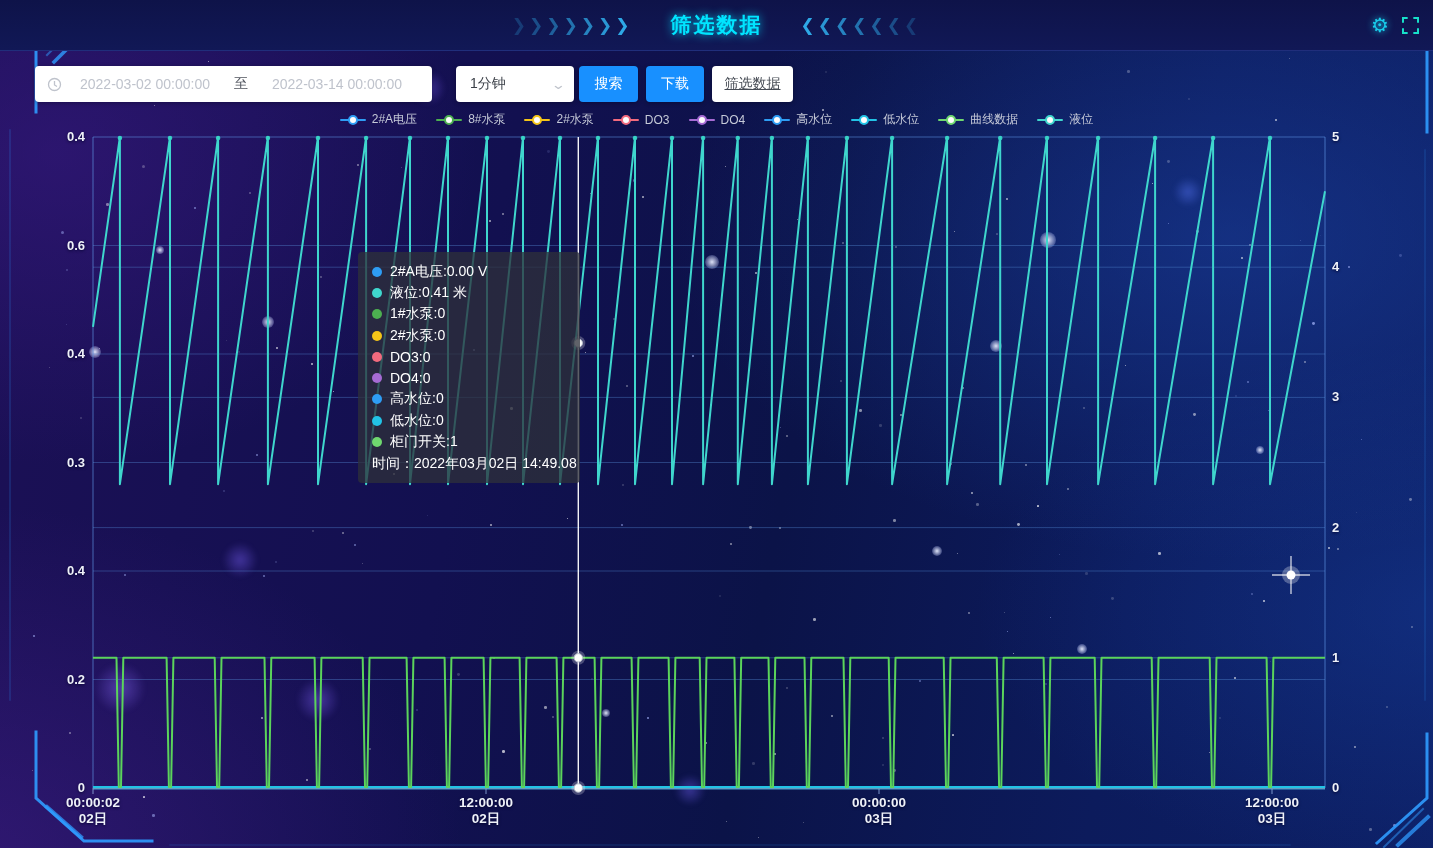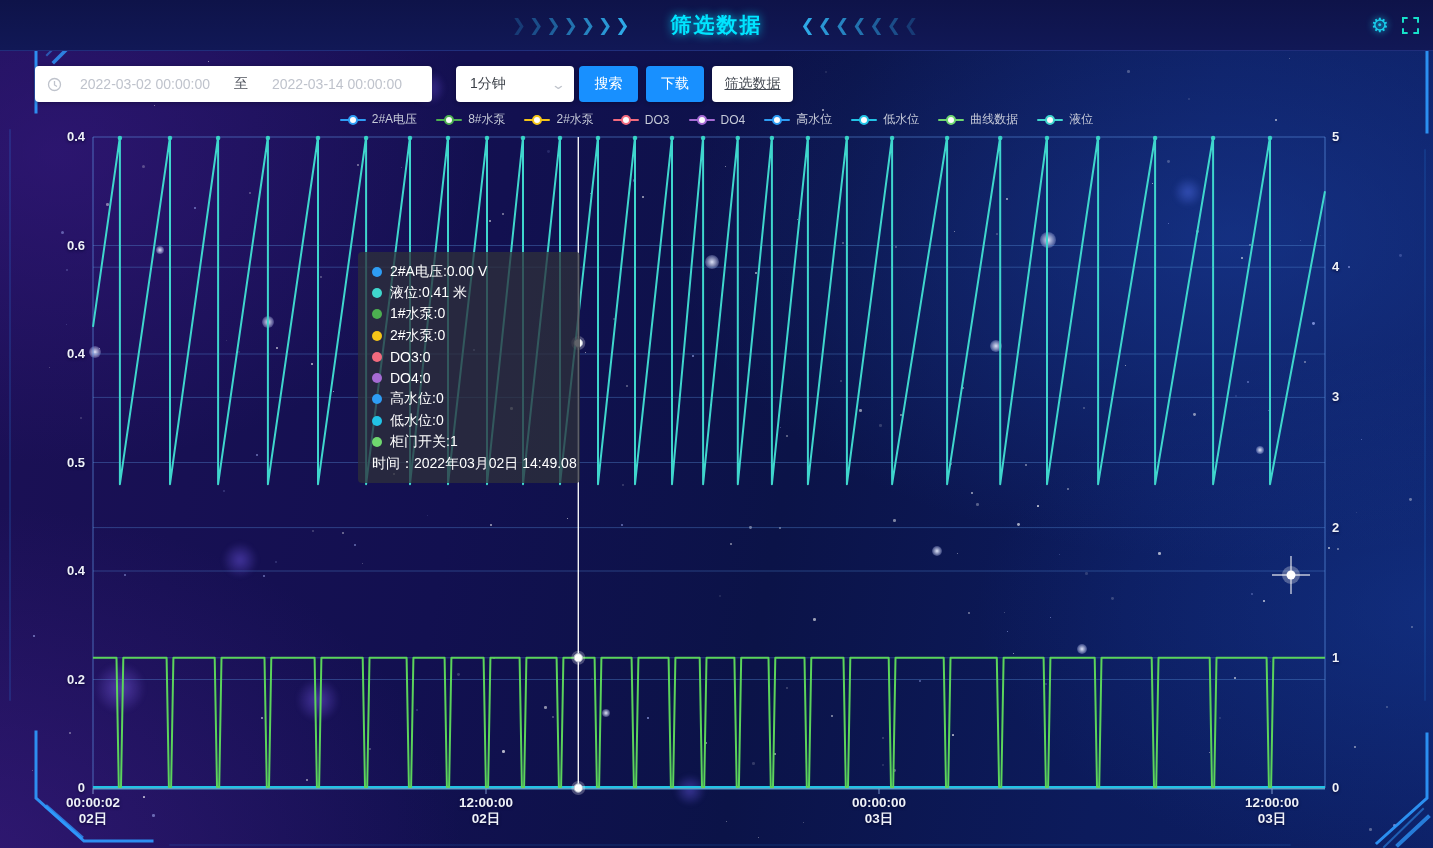--- a/index.html
+++ b/index.html
@@ -343,21 +343,21 @@
     <circle cx="578.3" cy="657.8" r="7" fill="rgba(255,255,255,0.25)"></circle>
     <circle cx="578.3" cy="657.8" r="4.2" fill="#fdfdfd" stroke="#b9bfcc" stroke-width="1"></circle>
     <circle cx="578.3" cy="788.0" r="7" fill="rgba(255,255,255,0.25)"></circle>
     <circle cx="578.3" cy="788.0" r="4.2" fill="#fdfdfd" stroke="#b9bfcc" stroke-width="1"></circle>
   </svg>
 
 <div class="layer" id="ylabs-left" style="z-index:12;">
     <div class="ylab left" style="left: 43px; top: 780px;">0</div>
     <div class="ylab left" style="left: 43px; top: 671.5px;">0.2</div>
     <div class="ylab left" style="left: 43px; top: 563px;">0.4</div>
-    <div class="ylab left" style="left: 43px; top: 454.5px;">0.5</div>
+    <div class="ylab left" style="left: 43px; top: 454.5px;">0.3</div>
     <div class="ylab left" style="left: 43px; top: 346px;">0.4</div>
     <div class="ylab left" style="left: 43px; top: 237.5px;">0.6</div>
     <div class="ylab left" style="left: 43px; top: 129px;">0.4</div>
   </div>
 <div class="layer" id="ylabs-right" style="z-index:12;">
     <div class="ylab" style="left: 1332px; top: 780px;">0</div>
     <div class="ylab" style="left: 1332px; top: 649.8px;">1</div>
     <div class="ylab" style="left: 1332px; top: 519.6px;">2</div>
     <div class="ylab" style="left: 1332px; top: 389.4px;">3</div>
     <div class="ylab" style="left: 1332px; top: 259.2px;">4</div>

